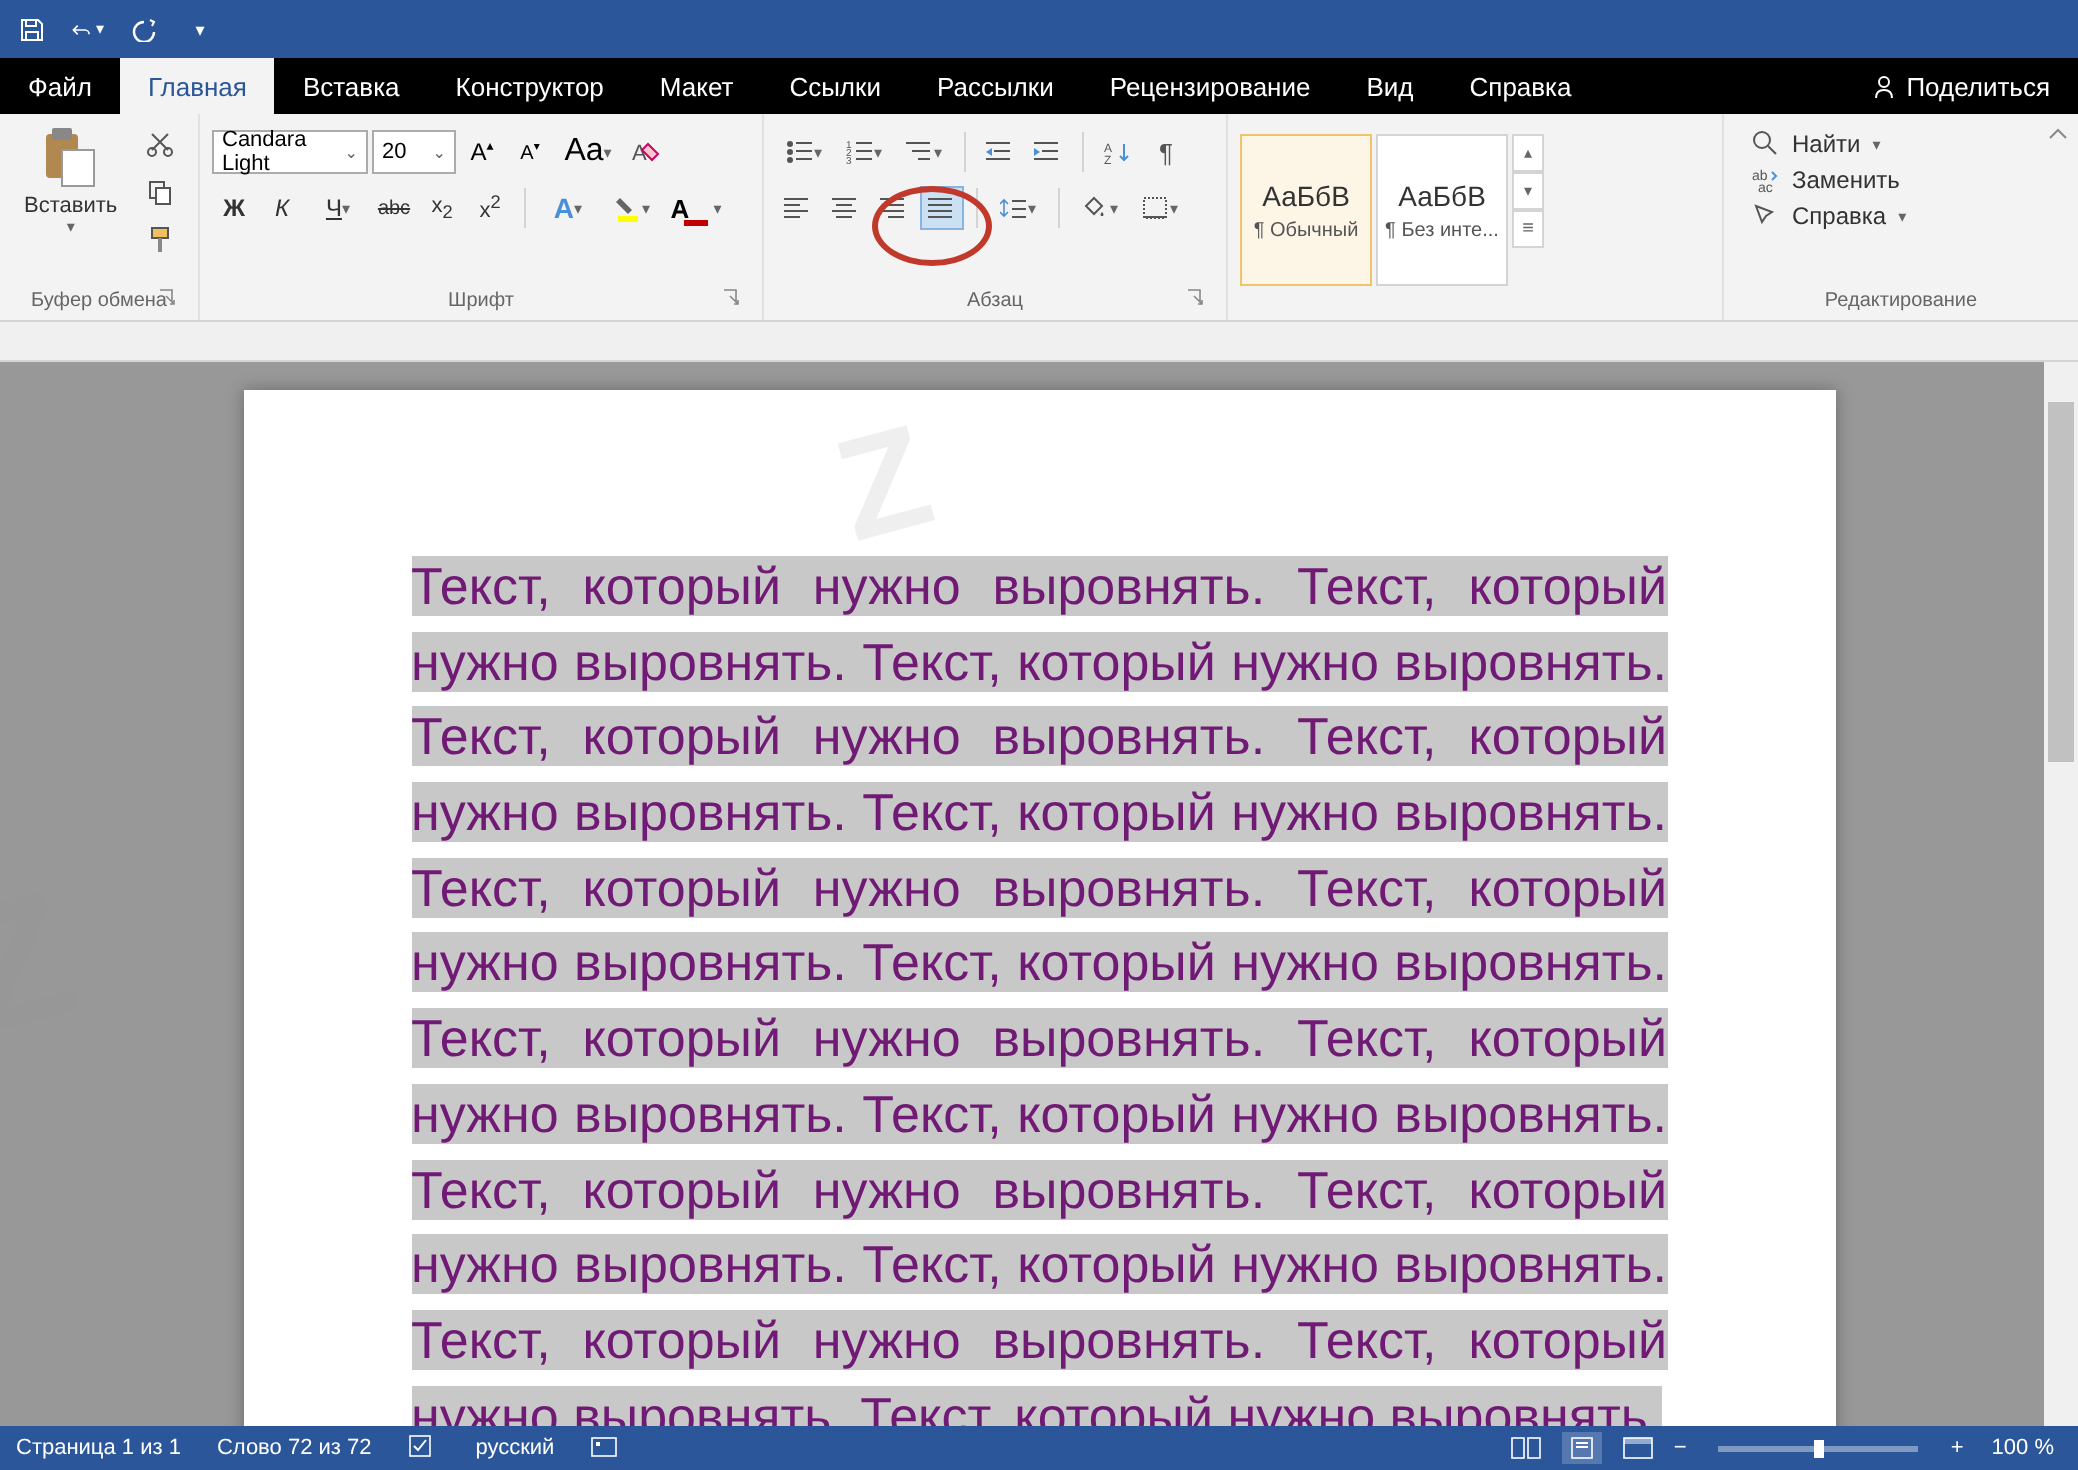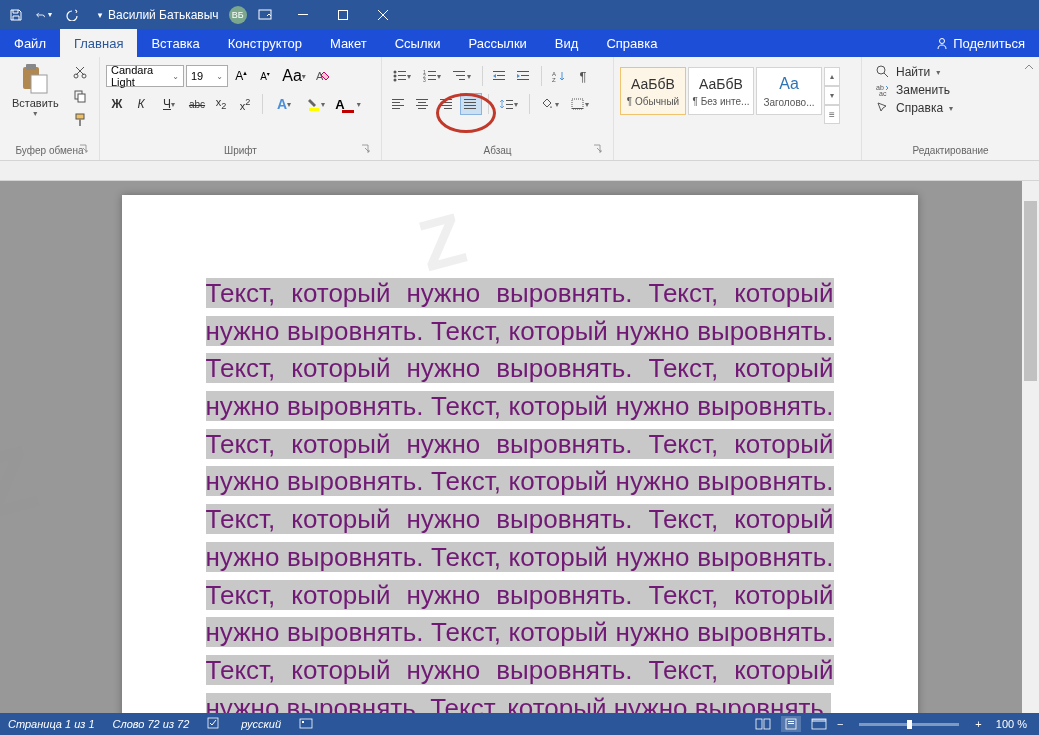--- a/index.html
+++ b/index.html
@@ -9,21 +9,21 @@
 .title-bar { height: 29px; background: #2b579a; display: flex; align-items: center; color: #fff; font-size: 12px; }
 .qat { display: flex; align-items: center; padding-left: 8px; gap: 12px; }
 .qat-icon { width: 16px; height: 16px; display: flex; align-items: center; justify-content: center; cursor: pointer; }
 .title-center { flex: 1; text-align: center; }
 .title-right { display: flex; align-items: center; gap: 10px; padding-right: 6px; }
 .user-badge { background: #7ba88c; width: 18px; height: 18px; border-radius: 50%; display: flex; align-items: center; justify-content: center; font-size: 9px; }
 .win-btns { display: flex; }
 .win-btn { width: 40px; height: 29px; display: flex; align-items: center; justify-content: center; cursor: pointer; }
 
 
-.tabs { height: 28px; background: #1d4ed8; display: flex; align-items: stretch; color: #fff; font-size: 13px; }
+.tabs { height: 28px; background: #000000; display: flex; align-items: stretch; color: #fff; font-size: 13px; }
 .tab { padding: 0 14px; display: flex; align-items: center; cursor: pointer; }
 .tab.active { background: #f3f3f3; color: #2b579a; }
 .tab-right { margin-left: auto; display: flex; }
 
 
 .ribbon { height: 104px; background: #f3f3f3; border-bottom: 1px solid #d4d4d4; display: flex; }
 .group { border-right: 1px solid #e1e1e1; padding: 4px 6px 2px 6px; display: flex; flex-direction: column; position: relative; }
 .group-content { flex: 1; display: flex; align-items: flex-start; }
 .group-label { font-size: 10px; color: #666; text-align: center; padding: 2px 0; display: flex; align-items: center; justify-content: center; position: relative; }
 .dialog-launcher { position: absolute; right: 2px; bottom: 2px; width: 12px; height: 12px; cursor: pointer; }
@@ -35,21 +35,21 @@
 .small-btn { width: 22px; height: 22px; display: flex; align-items: center; justify-content: center; cursor: pointer; border: 1px solid transparent; }
 
 .row { display: flex; align-items: center; gap: 2px; }
 .font-name { width: 78px; height: 22px; border: 1px solid #ababab; background: #fff; font-size: 11px; padding: 0 4px; display: flex; align-items: center; justify-content: space-between; cursor: pointer; }
 .font-size { width: 42px; height: 22px; border: 1px solid #ababab; background: #fff; font-size: 11px; padding: 0 4px; display: flex; align-items: center; justify-content: space-between; cursor: pointer; }
 .btn-txt { font-size: 12px; color: #333; font-weight: normal; }
 .sep { width: 1px; height: 20px; background: #d4d4d4; margin: 0 4px; }
 
 .circle-mark { position: absolute; width: 60px; height: 40px; border: 3px solid #c0392b; border-radius: 50%; pointer-events: none; z-index: 10; }
 
-.style-box { width: 66px; height: 48px; border: 1px solid #d4d4d4; background: #fff; display: flex; flex-direction: column; align-items: center; justify-content: center; cursor: pointer; font-size: 10px; color: #555; margin-right: 2px; }
+.style-box { width: 66px; height: 76px; border: 1px solid #d4d4d4; background: #fff; display: flex; flex-direction: column; align-items: center; justify-content: center; cursor: pointer; font-size: 10px; color: #555; margin-right: 2px; }
 .style-box.active { border-color: #f0c36d; background: #fdf5e6; }
 .style-preview { font-size: 14px; color: #333; margin-bottom: 4px; }
 .style-nav { display: flex; flex-direction: column; }
 .style-nav-btn { width: 16px; height: 19px; border: 1px solid #d4d4d4; background: #fff; display: flex; align-items: center; justify-content: center; cursor: pointer; }
 
 .edit-col { display: flex; flex-direction: column; gap: 4px; font-size: 12px; color: #333; padding: 4px 8px; }
 .edit-item { display: flex; align-items: center; gap: 6px; cursor: pointer; }
 
 
 .ruler-corner { height: 20px; background: #f0f0f0; border-bottom: 1px solid #d4d4d4; }
@@ -60,21 +60,21 @@
 .text-block { font-family: 'Candara Light', Candara, sans-serif; font-size: 26px; line-height: 1.45; color: #701a75; text-align: justify; }
 .text-block .sel { background: #c8c8c8; }
 
 .scrollbar-v { position: absolute; right: 0; top: 0; width: 17px; height: 100%; background: #f0f0f0; }
 .thumb-v { position: absolute; right: 2px; top: 20px; width: 13px; height: 180px; background: #c1c1c1; }
 
 .watermark { position: absolute; color: rgba(150,150,150,0.15); font-size: 72px; font-weight: bold; transform: rotate(-15deg); pointer-events: none; z-index: 5; font-family: Arial; }
 
 
 .status-bar { height: 22px; background: #2b579a; color: #fff; display: flex; align-items: center; font-size: 11px; padding: 0 8px; position: absolute; bottom: 0; left: 0; right: 0; }
-.status-item { margin-right: 18px; cursor: pointer; font-style: italic; }
+.status-item { margin-right: 18px; cursor: pointer; }
 .status-icon { width: 16px; height: 16px; margin-right: 18px; }
 .status-right { margin-left: auto; display: flex; align-items: center; gap: 8px; }
 .view-btn { width: 20px; height: 16px; cursor: pointer; display: flex; align-items: center; justify-content: center; }
 .view-btn.active { background: rgba(255,255,255,0.2); }
 .zoom-slider { width: 100px; height: 3px; background: rgba(255,255,255,0.4); position: relative; margin: 0 8px; }
 .zoom-thumb { position: absolute; left: 48px; top: -3px; width: 5px; height: 9px; background: #fff; }
 
 svg { display: block; }
 .chev { font-size: 8px; color: #666; }
 </style>
@@ -94,58 +94,32 @@
         </svg>
         <span class="chev" style="color:#fff;margin-left:2px">▾</span>
       </span>
     <span class="qat-icon">
         <svg width="14" height="12" viewBox="0 0 14 12">
           <path d="M7 2a5 5 0 105 5" fill="none" stroke="#fff" stroke-width="1.2"></path>
           <path d="M10 1l2 1-1 2" fill="none" stroke="#fff"></path>
         </svg>
       </span>
     <span class="qat-icon" style="color:#fff;font-size:9px">▾</span>
-  </div>
-  <div class="title-right">
-    <span>Василий Батькавыч</span>
-    <span class="user-badge">ВБ</span>
-    <span class="qat-icon">
-        <svg width="14" height="12" viewBox="0 0 14 12">
-          <rect x="1" y="1" width="12" height="9" fill="none" stroke="#fff"></rect>
-          <path d="M9 7l2-2 2 2" fill="none" stroke="#fff"></path>
-        </svg>
-      </span>
-    <div class="win-btns">
-      <div class="win-btn">
-          <svg width="10" height="1">
-            <rect width="10" height="1" fill="#fff"></rect>
-          </svg>
-        </div>
-      <div class="win-btn">
-          <svg width="10" height="10">
-            <rect x="0.5" y="0.5" width="9" height="9" fill="none" stroke="#fff"></rect>
-          </svg>
-        </div>
-      <div class="win-btn close">
-          <svg width="10" height="10">
-            <path d="M0 0l10 10M10 0L0 10" stroke="#fff" stroke-width="1"></path>
-          </svg>
-        </div>
-    </div>
   </div>
 </div>
 
 <div class="tabs">
   <div class="tab">Файл</div>
   <div class="tab active">Главная</div>
   <div class="tab">Вставка</div>
   <div class="tab">Конструктор</div>
   <div class="tab">Макет</div>
   <div class="tab">Ссылки</div>
   <div class="tab">Рассылки</div>
+  <div class="tab">Рецензирование</div>
   <div class="tab">Вид</div>
   <div class="tab">Справка</div>
   <div class="tab-right">
     <div class="tab">
         <svg width="14" height="14" style="margin-right:4px">
           <circle cx="7" cy="5" r="2.5" fill="none" stroke="#fff"></circle>
           <path d="M3 13c0-3 2-4 4-4s4 1 4 4" fill="none" stroke="#fff"></path>
         </svg>
         <span>Поделиться</span>
       </div>
@@ -200,21 +174,21 @@
   </div>
 
   <div class="group" style="width:282px">
     <div class="group-content" style="flex-direction:column;gap:6px;padding-top:4px">
       <div class="row">
         <div class="font-name">
             <span>Candara Light</span>
             <span class="chev">⌄</span>
           </div>
         <div class="font-size">
-            <span>19</span>
+            <span>20</span>
             <span class="chev">⌄</span>
           </div>
         <div class="small-btn">
             <span style="font-size:12px">A<sup style="font-size:7px">▴</sup></span>
           </div>
         <div class="small-btn">
             <span style="font-size:10px">A<sup style="font-size:6px">▾</sup></span>
           </div>
         <div class="small-btn" style="width:32px">
             <span>Aa</span>
@@ -413,24 +387,20 @@
 
   <div class="group" style="width:248px">
     <div class="group-content" style="padding-top:6px">
       <div class="style-box active">
         <div class="style-preview">АаБбВ</div>
         <div>¶ Обычный</div>
       </div>
       <div class="style-box">
         <div class="style-preview">АаБбВ</div>
         <div>¶ Без инте...</div>
-      </div>
-      <div class="style-box">
-        <div class="style-preview" style="color:#2e74b5;font-size:16px">Аа</div>
-        <div>Заголово...</div>
       </div>
       <div class="style-nav">
         <div class="style-nav-btn">
             <span class="chev">▴</span>
           </div>
         <div class="style-nav-btn">
             <span class="chev">▾</span>
           </div>
         <div class="style-nav-btn">
             <span class="chev" style="font-size:10px">≡</span>

